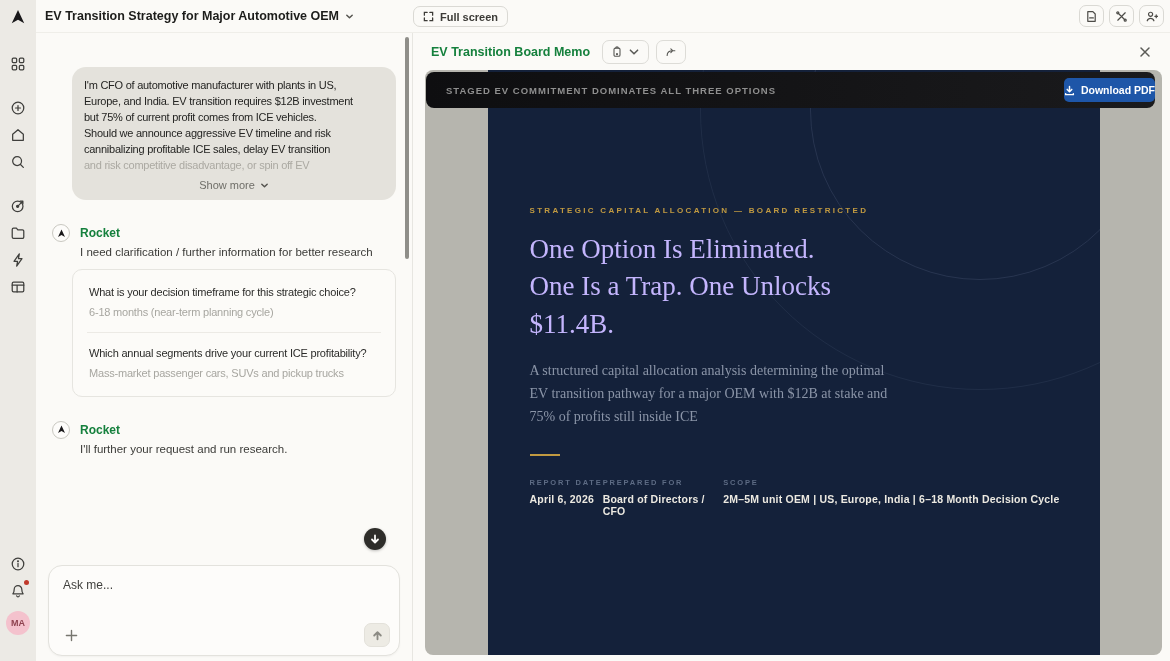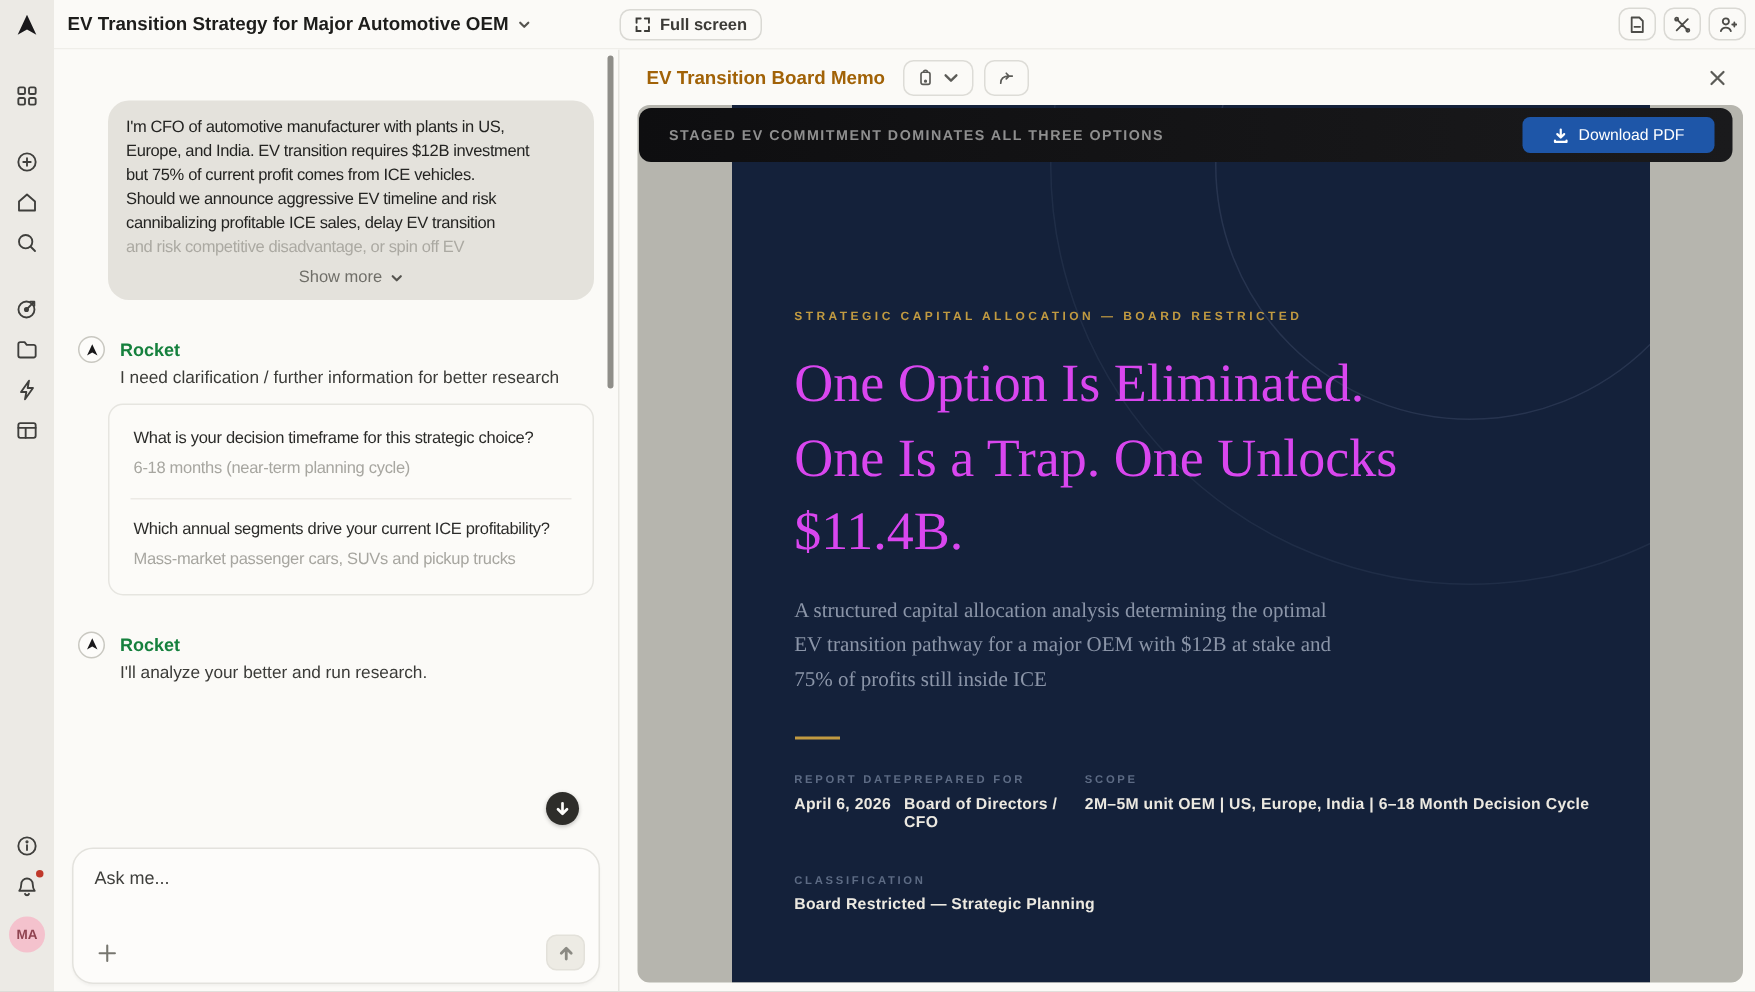--- a/index.html
+++ b/index.html
@@ -55,38 +55,38 @@
   .composer textarea::placeholder { color:#3f3f3c; opacity:1; }
   .composer-foot { position:absolute; left:14px; right:9px; bottom:8px; display:flex; align-items:center; justify-content:space-between; }
   .plus-btn { width:16px; height:16px; display:flex; align-items:center; justify-content:center; cursor:pointer; }
   .plus-btn svg { width:13px; height:13px; stroke:#77766f; stroke-width:1.5; fill:none; stroke-linecap:round; }
   .send-btn { width:26px; height:24px; border-radius:7px; background:#edebe4; border:1px solid #e3e1da; display:flex; align-items:center; justify-content:center; cursor:pointer; }
   .send-btn svg { width:11px; height:11px; stroke:#8b8a83; stroke-width:1.7; fill:none; stroke-linecap:round; stroke-linejoin:round; }
 
   
   .panel { flex:1; display:flex; flex-direction:column; background:#fbfaf7; border-left:1px solid #e7e6e1; min-width:0; }
   .panel-hdr { height:37px; display:flex; align-items:center; padding:0 14px 0 18px; flex-shrink:0; }
-  .panel-title { font-size:12.5px; font-weight:700; color:#a16207; margin-right:12px; }
+  .panel-title { font-size:12.5px; font-weight:700; color:#15803d; margin-right:12px; }
   .hdr-btn { height:24px; border:1px solid #dddcd7; border-radius:7px; background:#fbfaf7; display:flex; align-items:center; gap:5px; padding:0 8px; cursor:pointer; margin-right:7px; }
   .hdr-btn svg { width:12px; height:12px; stroke:#5b5b57; stroke-width:1.3; fill:none; stroke-linecap:round; stroke-linejoin:round; }
   .close-btn { margin-left:auto; width:22px; height:22px; display:flex; align-items:center; justify-content:center; cursor:pointer; }
   .close-btn svg { width:12px; height:12px; stroke:#5b5b57; stroke-width:1.5; fill:none; stroke-linecap:round; }
 
   .viewer { flex:1; margin:0 8px 6px 12px; background:#b6b5ae; border-radius:8px; position:relative; overflow:hidden; }
   .banner { position:absolute; top:2px; left:1px; right:7px; height:36px; border-radius:8px; background:linear-gradient(90deg,#0e0e10,#1a1a1c); display:flex; align-items:center; justify-content:space-between; z-index:5; }
   .banner-text { margin-left:20px; font-size:9.5px; font-weight:600; letter-spacing:1px; color:#8f8f8f; }
-  .dl-btn { margin-right:12px; height:24px; display:flex; align-items:center; gap:6px; background:#1e56a8; border-radius:5px; padding:0 20px; color:#fff; font-size:10.5px; font-weight:400; cursor:pointer; }
+  .dl-btn { height:24px; display:flex; align-items:center; gap:6px; background:#1e56a8; border-radius:5px; padding:0 0; color:#fff; font-size:10.5px; font-weight:700; cursor:pointer; }
   .dl-btn svg { width:11px; height:11px; stroke:#fff; stroke-width:1.6; fill:none; stroke-linecap:round; stroke-linejoin:round; }
 
   .doc { width:612px; height:100%; margin:0 auto; background:#14213a; position:relative; overflow:hidden; padding:136px 40px 0 42px; }
   .arc { position:absolute; border-radius:50%; border:1px solid rgba(140,158,190,.16); }
   .arc1 { width:340px; height:340px; right:-50px; top:-130px; }
   .arc2 { width:560px; height:560px; right:-160px; top:-240px; border-color:rgba(140,158,190,.10); }
   .doc-eyebrow { font-size:8px; font-weight:700; letter-spacing:2.3px; color:#c19a41; }
-  .doc-title { font-family:"Liberation Serif", serif; font-weight:400; font-size:36px; line-height:1.38; color:#d946ef; margin-top:16px; }
+  .doc-title { font-family:"Liberation Serif", serif; font-weight:400; font-size:27px; line-height:1.38; color:#c4b5fd; margin-top:16px; }
   .doc-subtitle { font-family:"Liberation Serif", serif; font-size:14px; line-height:23px; color:#8b95a8; margin-top:16px; white-space:pre-line; }
   .doc-divider { width:30px; height:2px; background:#c19a41; margin-top:26px; }
   .meta-row { display:flex; margin-top:22px; }
   .meta-col1 { width:85px; } .meta-col2 { width:140px; } .meta-col3 { flex:1; white-space:nowrap; }
   .meta-label { font-size:7.5px; font-weight:700; letter-spacing:1.8px; color:#5d6b84; }
   .meta-value { font-size:10.5px; font-weight:600; letter-spacing:.2px; color:#ece9e1; margin-top:6px; }
   .classification { margin-top:28px; }
 </style>
 </head>
 <body>
@@ -250,21 +250,21 @@
 
           <div class="msg">
             <div class="msg-head">
               <div class="bot-avatar">
                 <svg width="9" height="9" viewBox="0 0 18 18">
                     <path d="M9 1 L16 16 L9 12 L2 16 Z" fill="#19181a"></path>
                   </svg>
               </div>
               <span class="msg-name">Rocket</span>
             </div>
-            <div class="msg-text">I'll analyze your better and run research.</div>
+            <div class="msg-text">I'll further your request and run research.</div>
           </div>
 
         </div>
 
         <div class="scroll-down-btn">
           <svg viewBox="0 0 10 10">
               <path d="M5 1.5 V8 M2 5.5 L5 8.5 L8 5.5"></path>
             </svg>
         </div>
 
@@ -341,23 +341,19 @@
               </div>
               <div class="meta-col2">
                 <div class="meta-label">PREPARED FOR</div>
                 <div class="meta-value">Board of Directors / CFO</div>
               </div>
               <div class="meta-col3">
                 <div class="meta-label">SCOPE</div>
                 <div class="meta-value">2M–5M unit OEM | US, Europe, India | 6–18 Month Decision Cycle</div>
               </div>
             </div>
-            <div class="classification">
-              <div class="meta-label">CLASSIFICATION</div>
-              <div class="meta-value">Board Restricted — Strategic Planning</div>
-            </div>
           </div>
         </div>
       </div>
 
     </div>
   </div>
 </div>
 
 </body></html>

